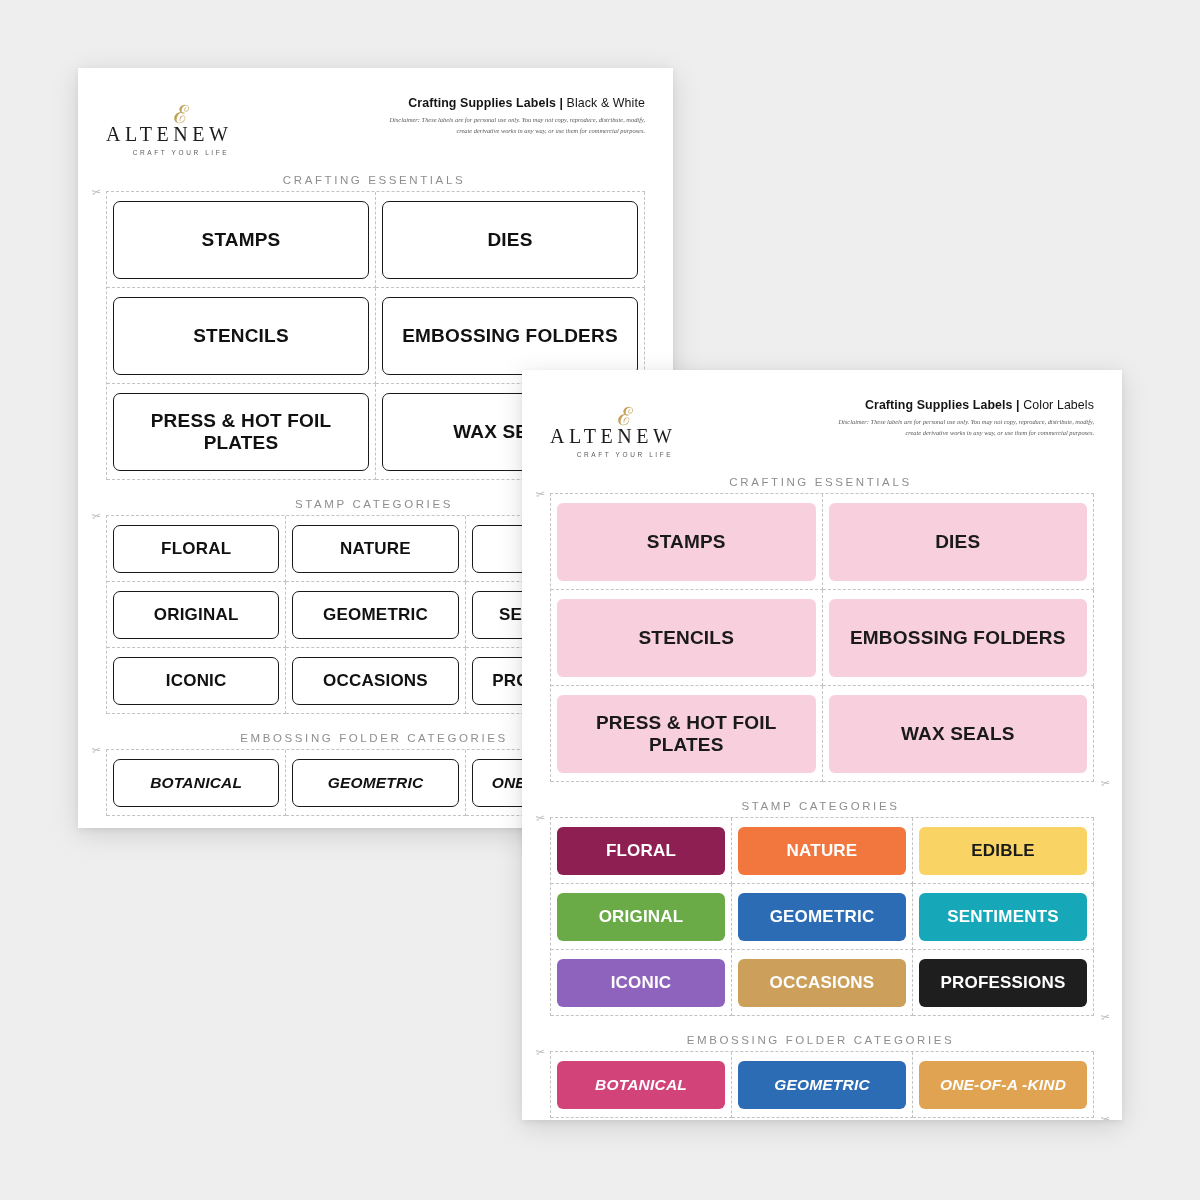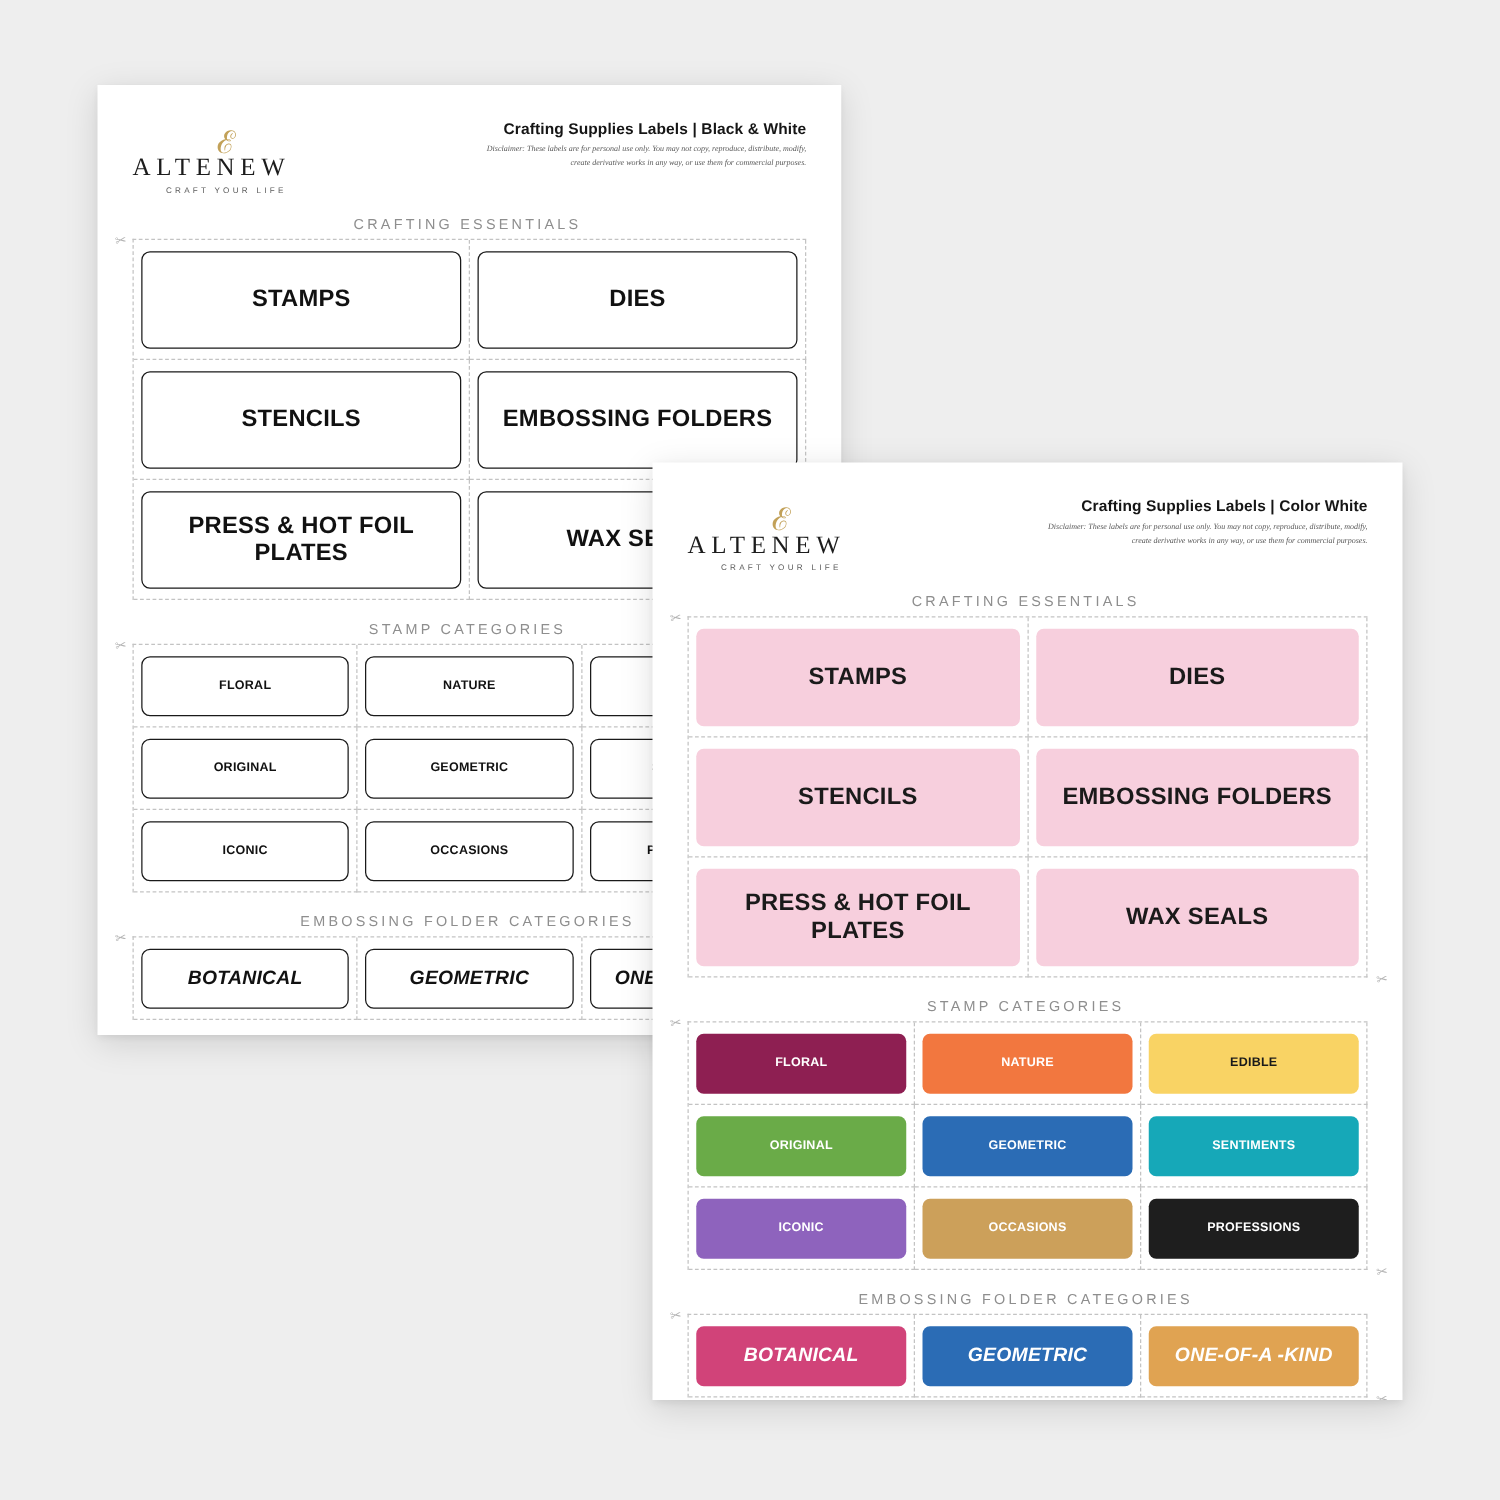--- a/index.html
+++ b/index.html
@@ -62,21 +62,21 @@
     color:#5b5b5b;
   }
   .header-right{ text-align:right; max-width:260px; }
   .sheet-title{
     font-size:12.4px;
     font-weight:bold;
     color:#151515;
     letter-spacing:.1px;
     white-space:nowrap;
   }
-  .sheet-title .variant{ font-weight:bold; }
+  .sheet-title .variant{ font-weight:normal; }
   .disclaimer{
     margin-top:5px;
     font-size:6.4px;
     line-height:1.65;
     color:#585858;
     font-style:italic;
     font-family:"Liberation Serif", serif;
   }
 
   
@@ -136,21 +136,21 @@
   .chip.colored{ border:none; border-radius:6px; }
 
   
   .grid-essentials{ grid-template-columns:1fr 1fr; }
   .grid-essentials .cut-cell{ height:96px; }
   .grid-essentials .chip{ height:78px; font-size:19px; }
 
   
   .grid-stamps{ grid-template-columns:1fr 1fr 1fr; }
   .grid-stamps .cut-cell{ height:66px; }
-  .grid-stamps .chip{ height:48px; font-size:10px; }
+  .grid-stamps .chip{ height:48px; font-size:17px; }
 
   
   .grid-emboss{ grid-template-columns:1fr 1fr 1fr; }
   .grid-emboss .cut-cell{ height:66px;font-style:italic; }
   .grid-emboss .chip{ height:48px; font-size:15.5px; }
 </style>
 </head>
 <body>
 
 <div class="sheet" id="sheet-bw">
@@ -276,21 +276,21 @@
 <div class="sheet" id="sheet-color">
     <div class="sheet-header">
       <div class="logo-block">
         <div class="logo-mark">
           <div class="logo-word">ALTENEW</div>
           <div class="logo-orn">ℰ</div>
         </div>
         <div class="logo-tag">CRAFT YOUR LIFE</div>
       </div>
       <div class="header-right">
-        <div class="sheet-title"><span>Crafting Supplies Labels | </span><span class="variant">Color White</span></div>
+        <div class="sheet-title"><span>Crafting Supplies Labels | </span><span class="variant">Color Labels</span></div>
         <div class="disclaimer">Disclaimer: These labels are for personal use only. You may not copy, reproduce, distribute, modify, create derivative works in any way, or use them for commercial purposes.</div>
       </div>
     </div>
     <div class="section-heading">CRAFTING ESSENTIALS</div>
     <div class="cut-grid grid-essentials">
       <div class="scissors">✂</div>
       <div class="scissors br">✂</div>
       <div class="cut-cell">
         <div class="chip colored" style="background: rgb(247, 207, 221); color: rgb(26, 26, 26);">
           <span>STAMPS</span>

